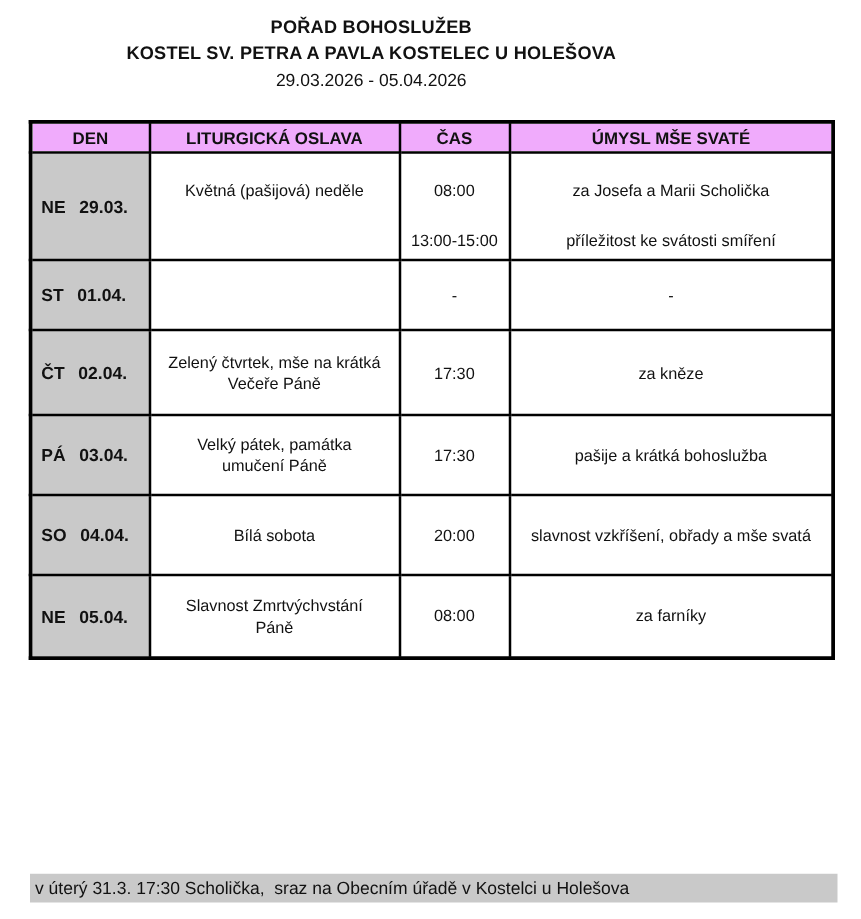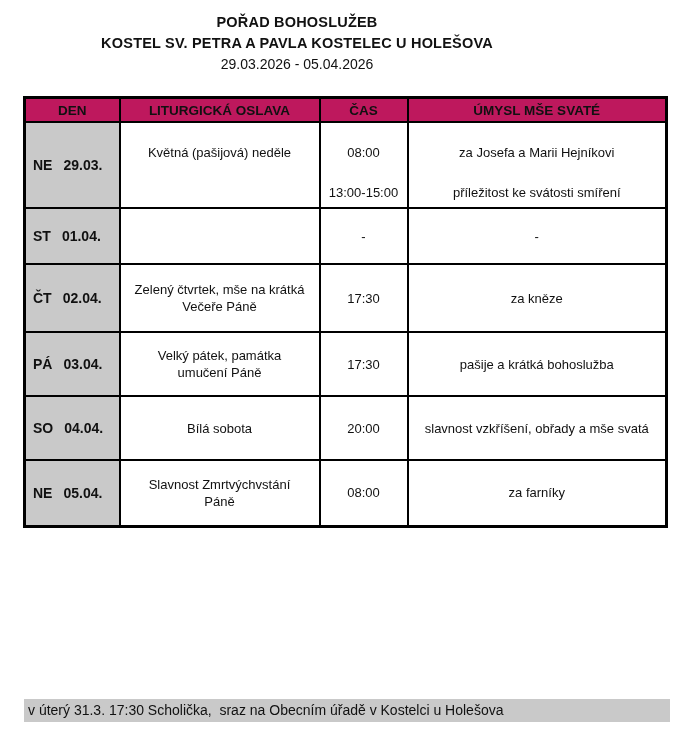--- a/index.html
+++ b/index.html
@@ -31,21 +31,21 @@
     border-collapse: collapse;
     table-layout: fixed;
     width: 642px;
     border: 3px solid #000;
   }
   .schedule th, .schedule td {
     border: 2px solid #000;
     overflow: hidden;
   }
   .schedule th {
-    background: #be185d;
+    background: #f0abfc;
     font-size: 13.5px; font-weight: bold;
     height: 20px; padding: 1px 0;
     text-align: center;
     margin-top: 32px;
   }
   .schedule td {
     font-size: 13px;
     text-align: center;
     vertical-align: middle;
     padding: 0 6px;
@@ -129,21 +129,21 @@
         </div>
       </td>
       <td class="stacked">
         <div class="stack">
           <div>08:00</div>
           <div>13:00-15:00</div>
         </div>
       </td>
       <td class="intention-cell stacked">
         <div class="stack">
-          <div>za Josefa a Marii Hejníkovi</div>
+          <div>za Josefa a Marii Scholička</div>
           <div>příležitost ke svátosti smíření</div>
         </div>
       </td>
     </tr>
 
 
 
     <tr class="r3">
       <td class="day-cell">
         <span>ST</span><span class="date">01.04.</span>

